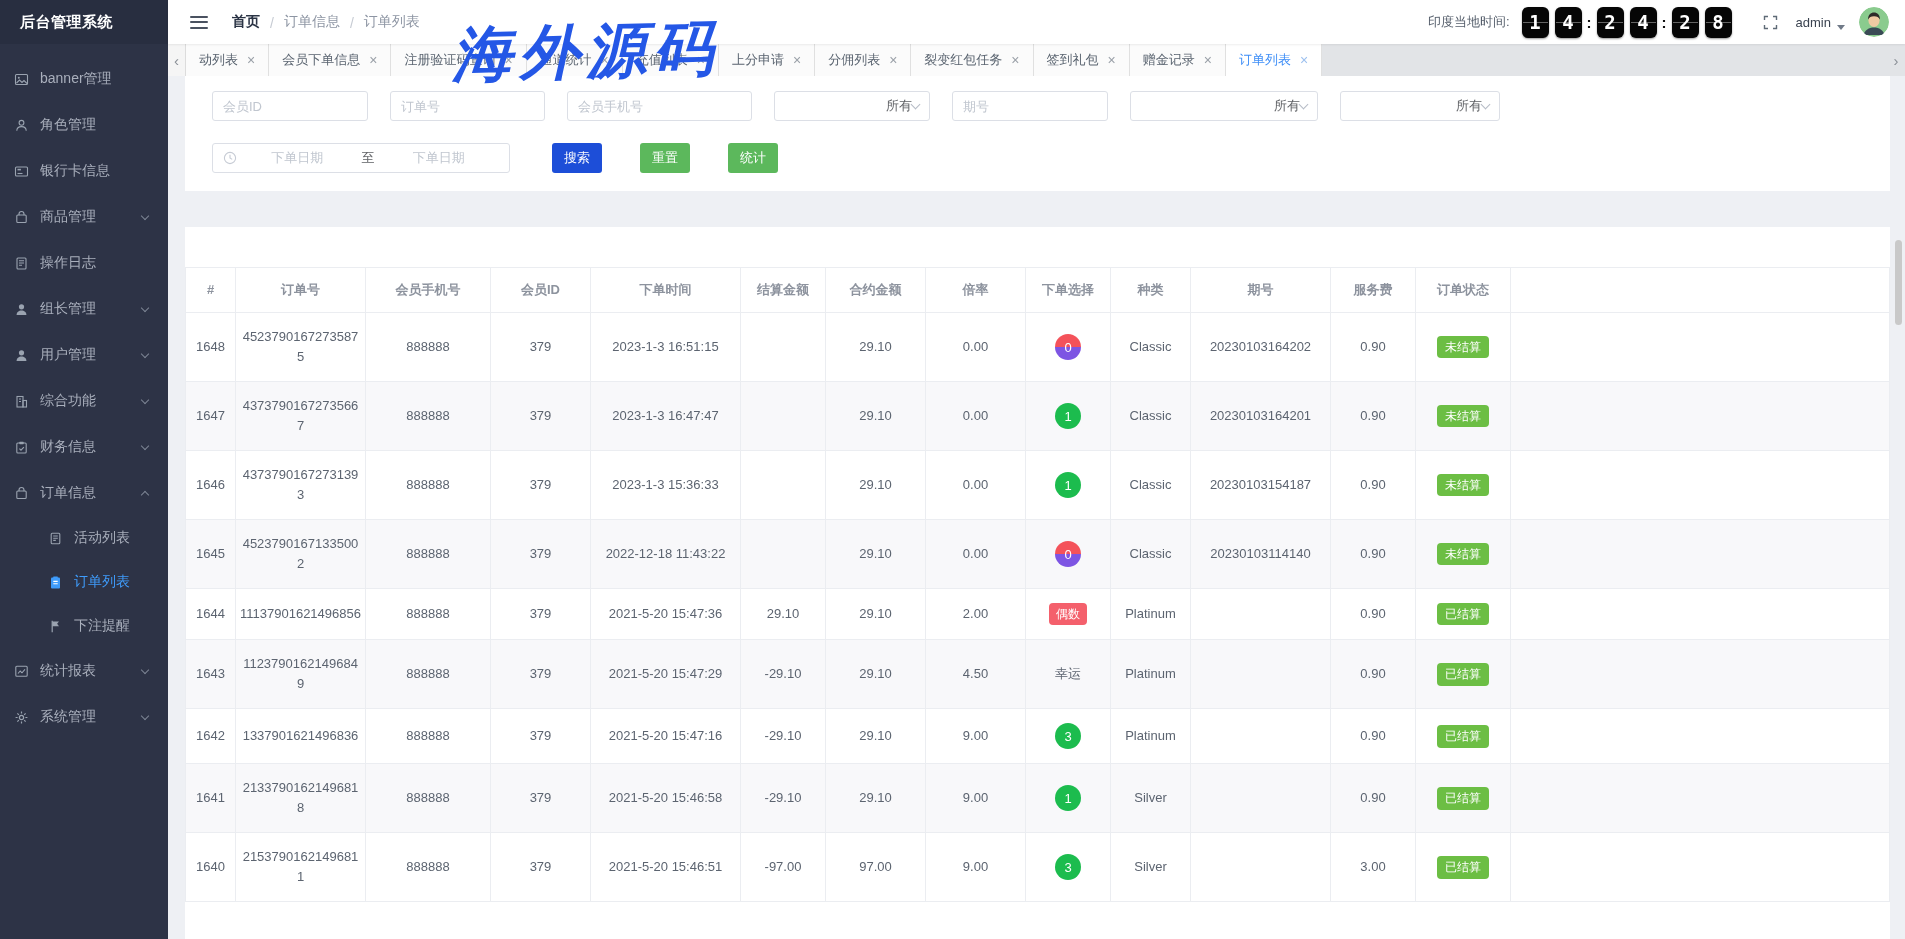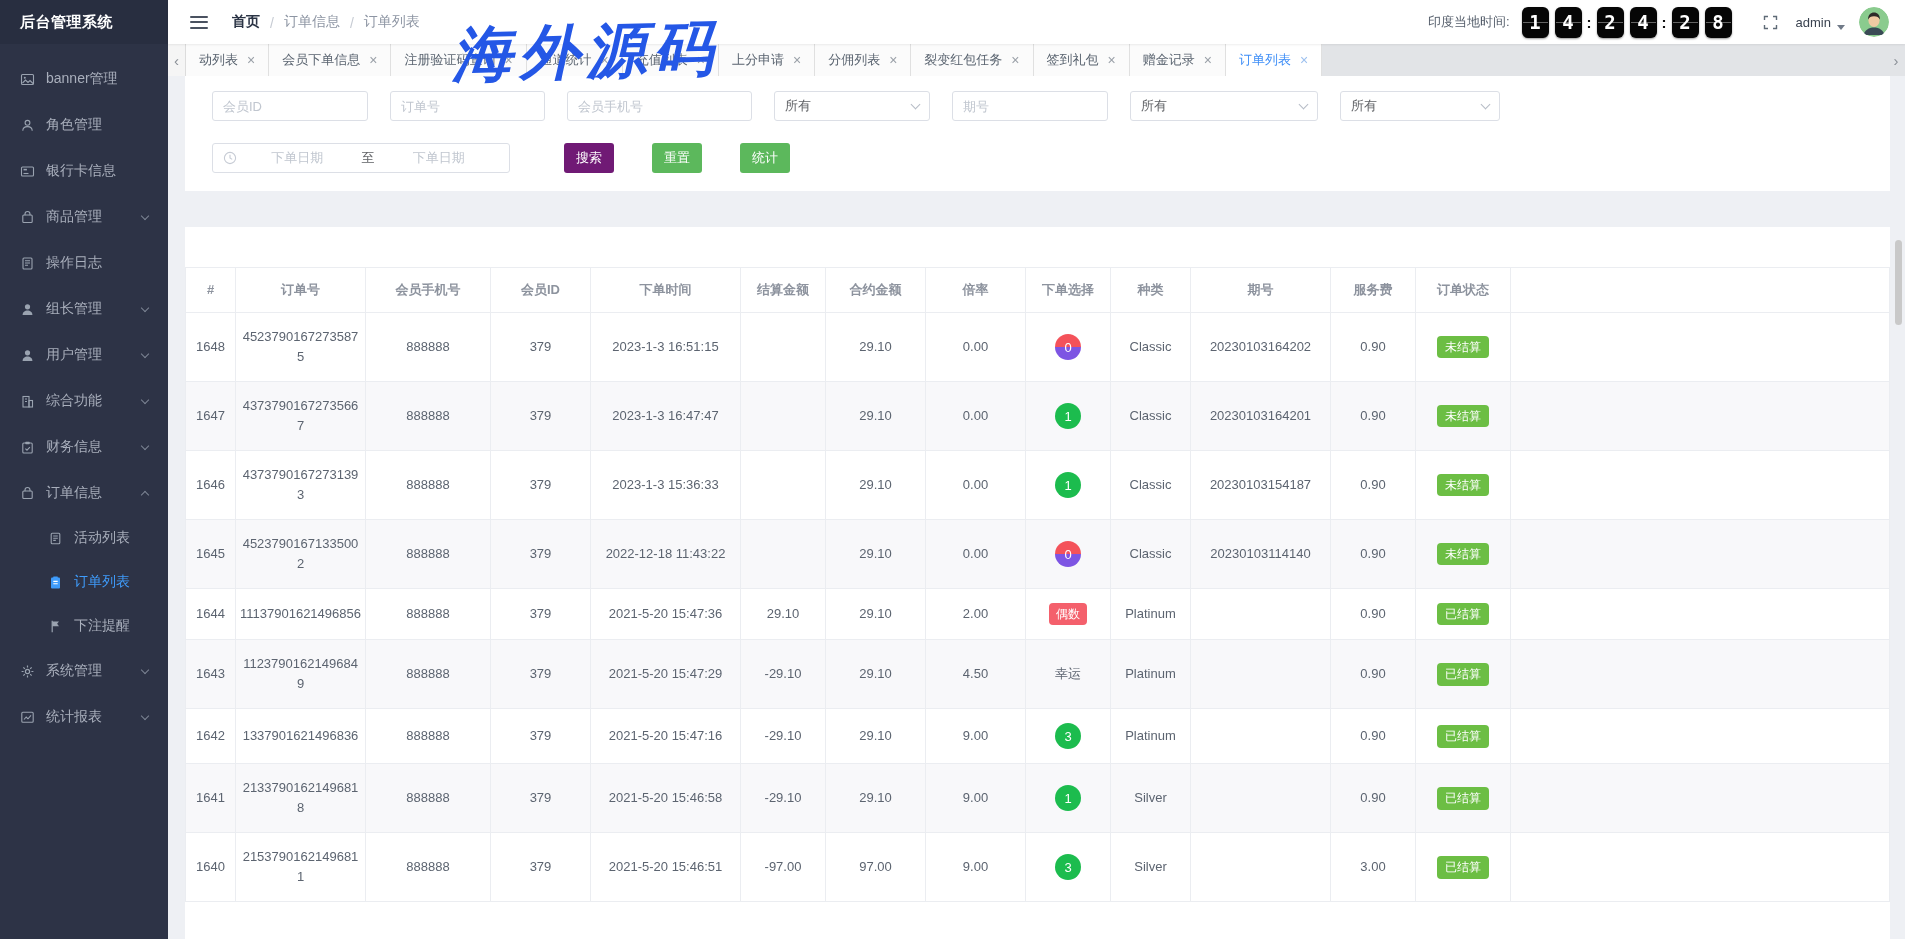--- a/index.html
+++ b/index.html
@@ -3,21 +3,21 @@
 <meta charset="utf-8">
 <style>
   * {margin:0;padding:0;box-sizing:border-box}
   html,body {width:1905px;height:939px;overflow:hidden}
   body {font-family:"Liberation Sans","DejaVu Sans",sans-serif;background:#eef0f4;display:flex;position:relative}
 
   
   .sidebar {width:168px;background:#2d3346;flex-shrink:0;display:flex;flex-direction:column}
   .logo {height:44px;line-height:44px;padding-left:20px;color:#fff;font-size:15px;font-weight:bold;background:#282e40;letter-spacing:.5px}
   .menu {flex:1;padding-top:12px;overflow:hidden}
-  .menu-item {height:46px;display:flex;align-items:center;padding:0 20px 0 20px;color:#a9afbc;font-size:14px;cursor:pointer;white-space:nowrap}
+  .menu-item {height:46px;display:flex;align-items:center;padding:0 20px 0 14px;color:#a9afbc;font-size:14px;cursor:pointer;white-space:nowrap}
   .menu-item svg {margin-right:11px;flex-shrink:0}
   .menu-item .label {flex:1}
   .menu-item.sub {padding-left:48px;height:44px}
   .menu-item.sub.active {color:#3f9cfb}
   .chev {width:6px;height:6px;border-right:1.5px solid #7d8594;border-bottom:1.5px solid #7d8594;transform:rotate(45deg);margin-top:-3px;flex-shrink:0}
   .chev.up {transform:rotate(-135deg);margin-top:4px}
 
   
   .main {flex:1;display:flex;flex-direction:column;min-width:0}
   .topbar {height:44px;background:#fff;display:flex;align-items:center;padding:0 16px 0 22px;position:relative;z-index:5;box-shadow:0 1px 2px rgba(0,0,0,.07)}
@@ -46,27 +46,27 @@
   .tab.active {background:#fff;color:#3e8ef7}
   .tab.active .x {color:#9cc0ef}
 
   
   .content {flex:1;background:#eef0f4;padding:0 15px 0 17px;display:flex;flex-direction:column;min-height:0}
   .filter-card {background:#fff;padding:15px 27px 18px;flex-shrink:0}
   .frow {display:flex;align-items:center}
   .frow + .frow {margin-top:22px}
   .f-input,.f-select {height:30px;border:1px solid #dcdfe6;border-radius:3px;font-size:13px;color:#606266;padding:0 10px;margin-right:22px;background:#fff;outline:none}
   .f-input::placeholder {color:#c0c6cf}
-  .f-select {display:flex;align-items:center;justify-content:space-between;cursor:pointer}
+  .f-select {display:flex;align-items:center;justify-content:flex-end;cursor:pointer}
   .chev2 {width:7px;height:7px;border-right:1.3px solid #b6bcc6;border-bottom:1.3px solid #b6bcc6;transform:rotate(45deg);margin-top:-4px}
   .date-range {width:298px;height:30px;border:1px solid #dcdfe6;border-radius:3px;display:flex;align-items:center;padding:0 10px;font-size:13px;background:#fff;cursor:pointer}
   .date-range .ph {flex:1;text-align:center;color:#c0c6cf}
   .date-range .to {color:#606266;padding:0 4px}
   .btn {height:30px;min-width:46px;padding:0 12px;border:none;border-radius:3px;color:#fff;font-size:13px;cursor:pointer}
-  .btn-search {background:#701a75;margin-left:54px}
+  .btn-search {background:#1d4ed8;margin-left:42px}
   .btn-green {background:#5cb85c;margin-left:38px}
 
   .table-card {background:#fff;margin-top:36px;flex:1;padding:40px 0 0;min-height:0;overflow:hidden}
   table {width:100%;border-collapse:collapse;table-layout:fixed}
   th {padding:14px 4px;font-size:13px;color:#8d939e;font-weight:bold;border:1px solid #ebedf1;background:#fff;line-height:16px}
   td {padding:14px 4px;font-size:13px;color:#5c6470;text-align:center;border:1px solid #ebedf1;line-height:20px;word-break:break-all}
   tbody tr:nth-child(even) td {background:#f8f8fa}
   .badge-status {display:inline-block;background:#6cbe44;color:#fff;font-size:12px;padding:4px 8px;border-radius:4px;line-height:1.2}
   .badge-circle {display:inline-flex;width:26px;height:26px;border-radius:50%;color:#fff;font-size:13px;align-items:center;justify-content:center;line-height:1}
   .badge-circle.green {background:#1cbc4e}
@@ -194,34 +194,34 @@
 
     <div class="menu-item sub">
       <svg width="15" height="15" viewBox="0 0 15 15">
           <path d="M4.2 1.8v11.4" stroke="#9aa3b0" stroke-width="1.2"></path>
           <path d="M4.2 2.4h6.8l-1.9 2.4 1.9 2.4H4.2z" fill="#9aa3b0"></path>
         </svg>
       <span class="label">下注提醒</span>
     </div>
 
     <div class="menu-item">
+      <svg width="15" height="15" viewBox="0 0 15 15" fill="none" stroke="#9aa3b0" stroke-width="1.1">
+          <rect x="1.8" y="2.2" width="11.4" height="10" rx="1"></rect>
+          <path d="M4 9.5L6.2 7l1.8 1.8 3-3.4"></path>
+        </svg>
+      <span class="label">统计报表</span>
+      <span class="chev"></span>
+    </div>
+
+    <div class="menu-item">
       <svg width="15" height="15" viewBox="0 0 15 15" fill="none" stroke="#9aa3b0" stroke-width="1.2">
           <circle cx="7.5" cy="7.5" r="2.1"></circle>
           <path d="M7.5 1.6v2M7.5 11.4v2M1.6 7.5h2M11.4 7.5h2M3.4 3.4l1.4 1.4M10.2 10.2l1.4 1.4M11.6 3.4l-1.4 1.4M4.8 10.2l-1.4 1.4"></path>
         </svg>
       <span class="label">系统管理</span>
-      <span class="chev"></span>
-    </div>
-
-    <div class="menu-item">
-      <svg width="15" height="15" viewBox="0 0 15 15" fill="none" stroke="#9aa3b0" stroke-width="1.1">
-          <rect x="1.8" y="2.2" width="11.4" height="10" rx="1"></rect>
-          <path d="M4 9.5L6.2 7l1.8 1.8 3-3.4"></path>
-        </svg>
-      <span class="label">统计报表</span>
       <span class="chev"></span>
     </div>
 
   </nav>
 </aside>
 
 <div class="main">
 
   <header class="topbar">
     <div class="burger">

